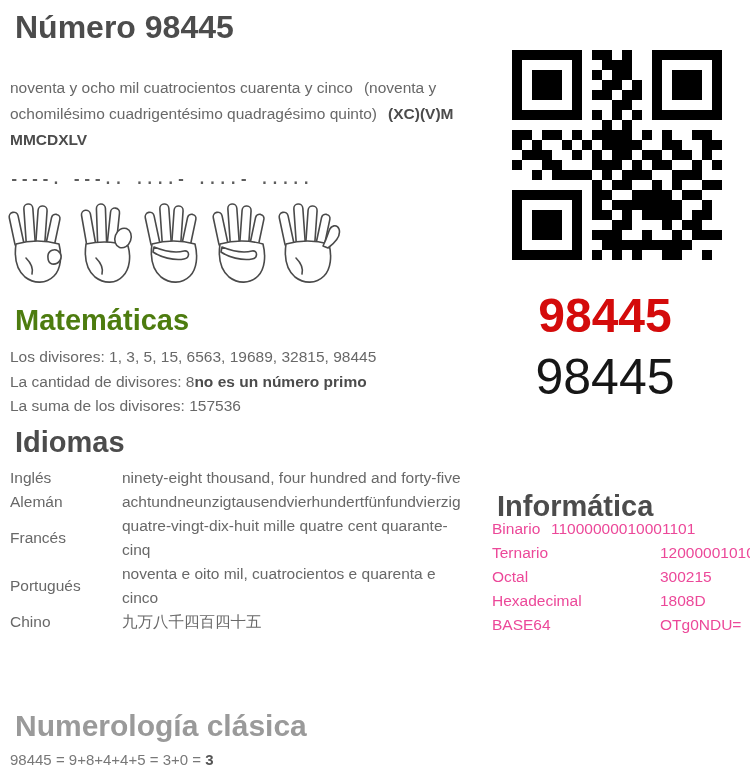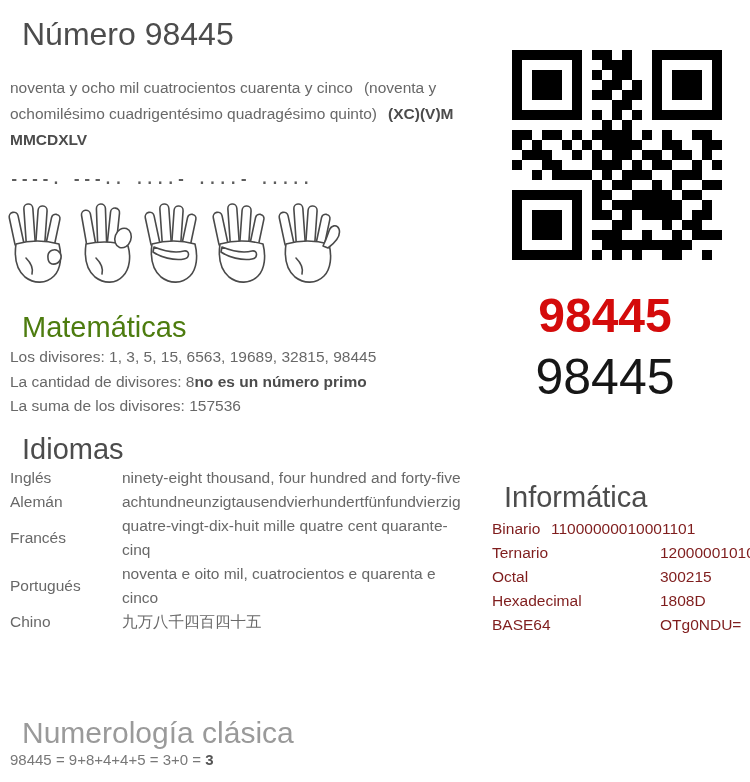--- a/index.html
+++ b/index.html
@@ -1,18 +1,18 @@
 <!DOCTYPE html>
 <html><head>
 <meta charset="utf-8">
 <style>
   html,body{margin:0;padding:0;background:#fff;}
   .page{position:relative;width:750px;height:782px;background:#fff;overflow:hidden;
         font-family:"Liberation Sans",sans-serif;}
-  h1,h2{margin:12px;font-weight:400;}
+  h1,h2{margin:5px;font-weight:700;}
   .title{position:absolute;left:10px;top:4px;font-size:32px;color:#4c4c4c;}
   .intro{position:absolute;left:10px;top:59px;width:460px;font-size:15.5px;line-height:26px;
          color:#686868;overflow-wrap:anywhere;}
   .intro .gap{display:inline-block;width:11px;}
   .intro b{color:#4c4c4c;}
   .morse{position:absolute;left:10px;top:171px;font-family:"DejaVu Sans Mono",monospace;
          font-weight:700;font-size:14px;letter-spacing:2px;color:#5c5c5c;}
   .hands{position:absolute;left:4px;top:200px;display:flex;gap:2px;}
   .qr{position:absolute;left:512px;top:50px;width:210px;height:210px;display:grid;}
   .qr .m{background:#000;}
@@ -21,22 +21,22 @@
   .math .primo{font-weight:700;color:#4c4c4c;}
   .num-red{position:absolute;left:480px;top:288px;width:250px;text-align:center;
            font-size:48px;font-weight:700;color:#d40b0b;}
   .num-black{position:absolute;left:480px;top:348px;width:250px;text-align:center;
            font-size:50px;font-weight:400;color:#161616;}
   .h-idiomas{position:absolute;left:10px;top:421px;font-size:29px;color:#4c4c4c;}
   .langs{position:absolute;left:10px;top:466px;width:452px;border-collapse:collapse;}
   .langs td{font-size:15.5px;line-height:24px;color:#686868;vertical-align:middle;padding:0;}
   .langs td.lang{width:112px;}
   .langs td.val{overflow-wrap:anywhere;}
-  .h-info{position:absolute;left:492px;top:469px;font-size:29px;color:#4c4c4c;}
-  .info{position:absolute;left:492px;top:517px;width:256px;font-size:15.5px;color:#7f1d1d;}
+  .h-info{position:absolute;left:492px;top:485px;font-size:29px;color:#4c4c4c;}
+  .info{position:absolute;left:492px;top:517px;width:256px;font-size:15.5px;color:#ec4899;}
   .info-row{display:flex;line-height:24px;}
   .info-row .lbl{width:168px;flex:none;}
   .info-row.first .lbl{width:59px;}
   .h-numer{position:absolute;left:10px;top:704px;font-size:30px;color:#9a9a9a;}
   .formula{position:absolute;left:10px;top:751px;font-size:15px;color:#787878;}
   .formula b{color:#555;}
   .hand{display:block;}
 </style>
 </head>
 <body>

